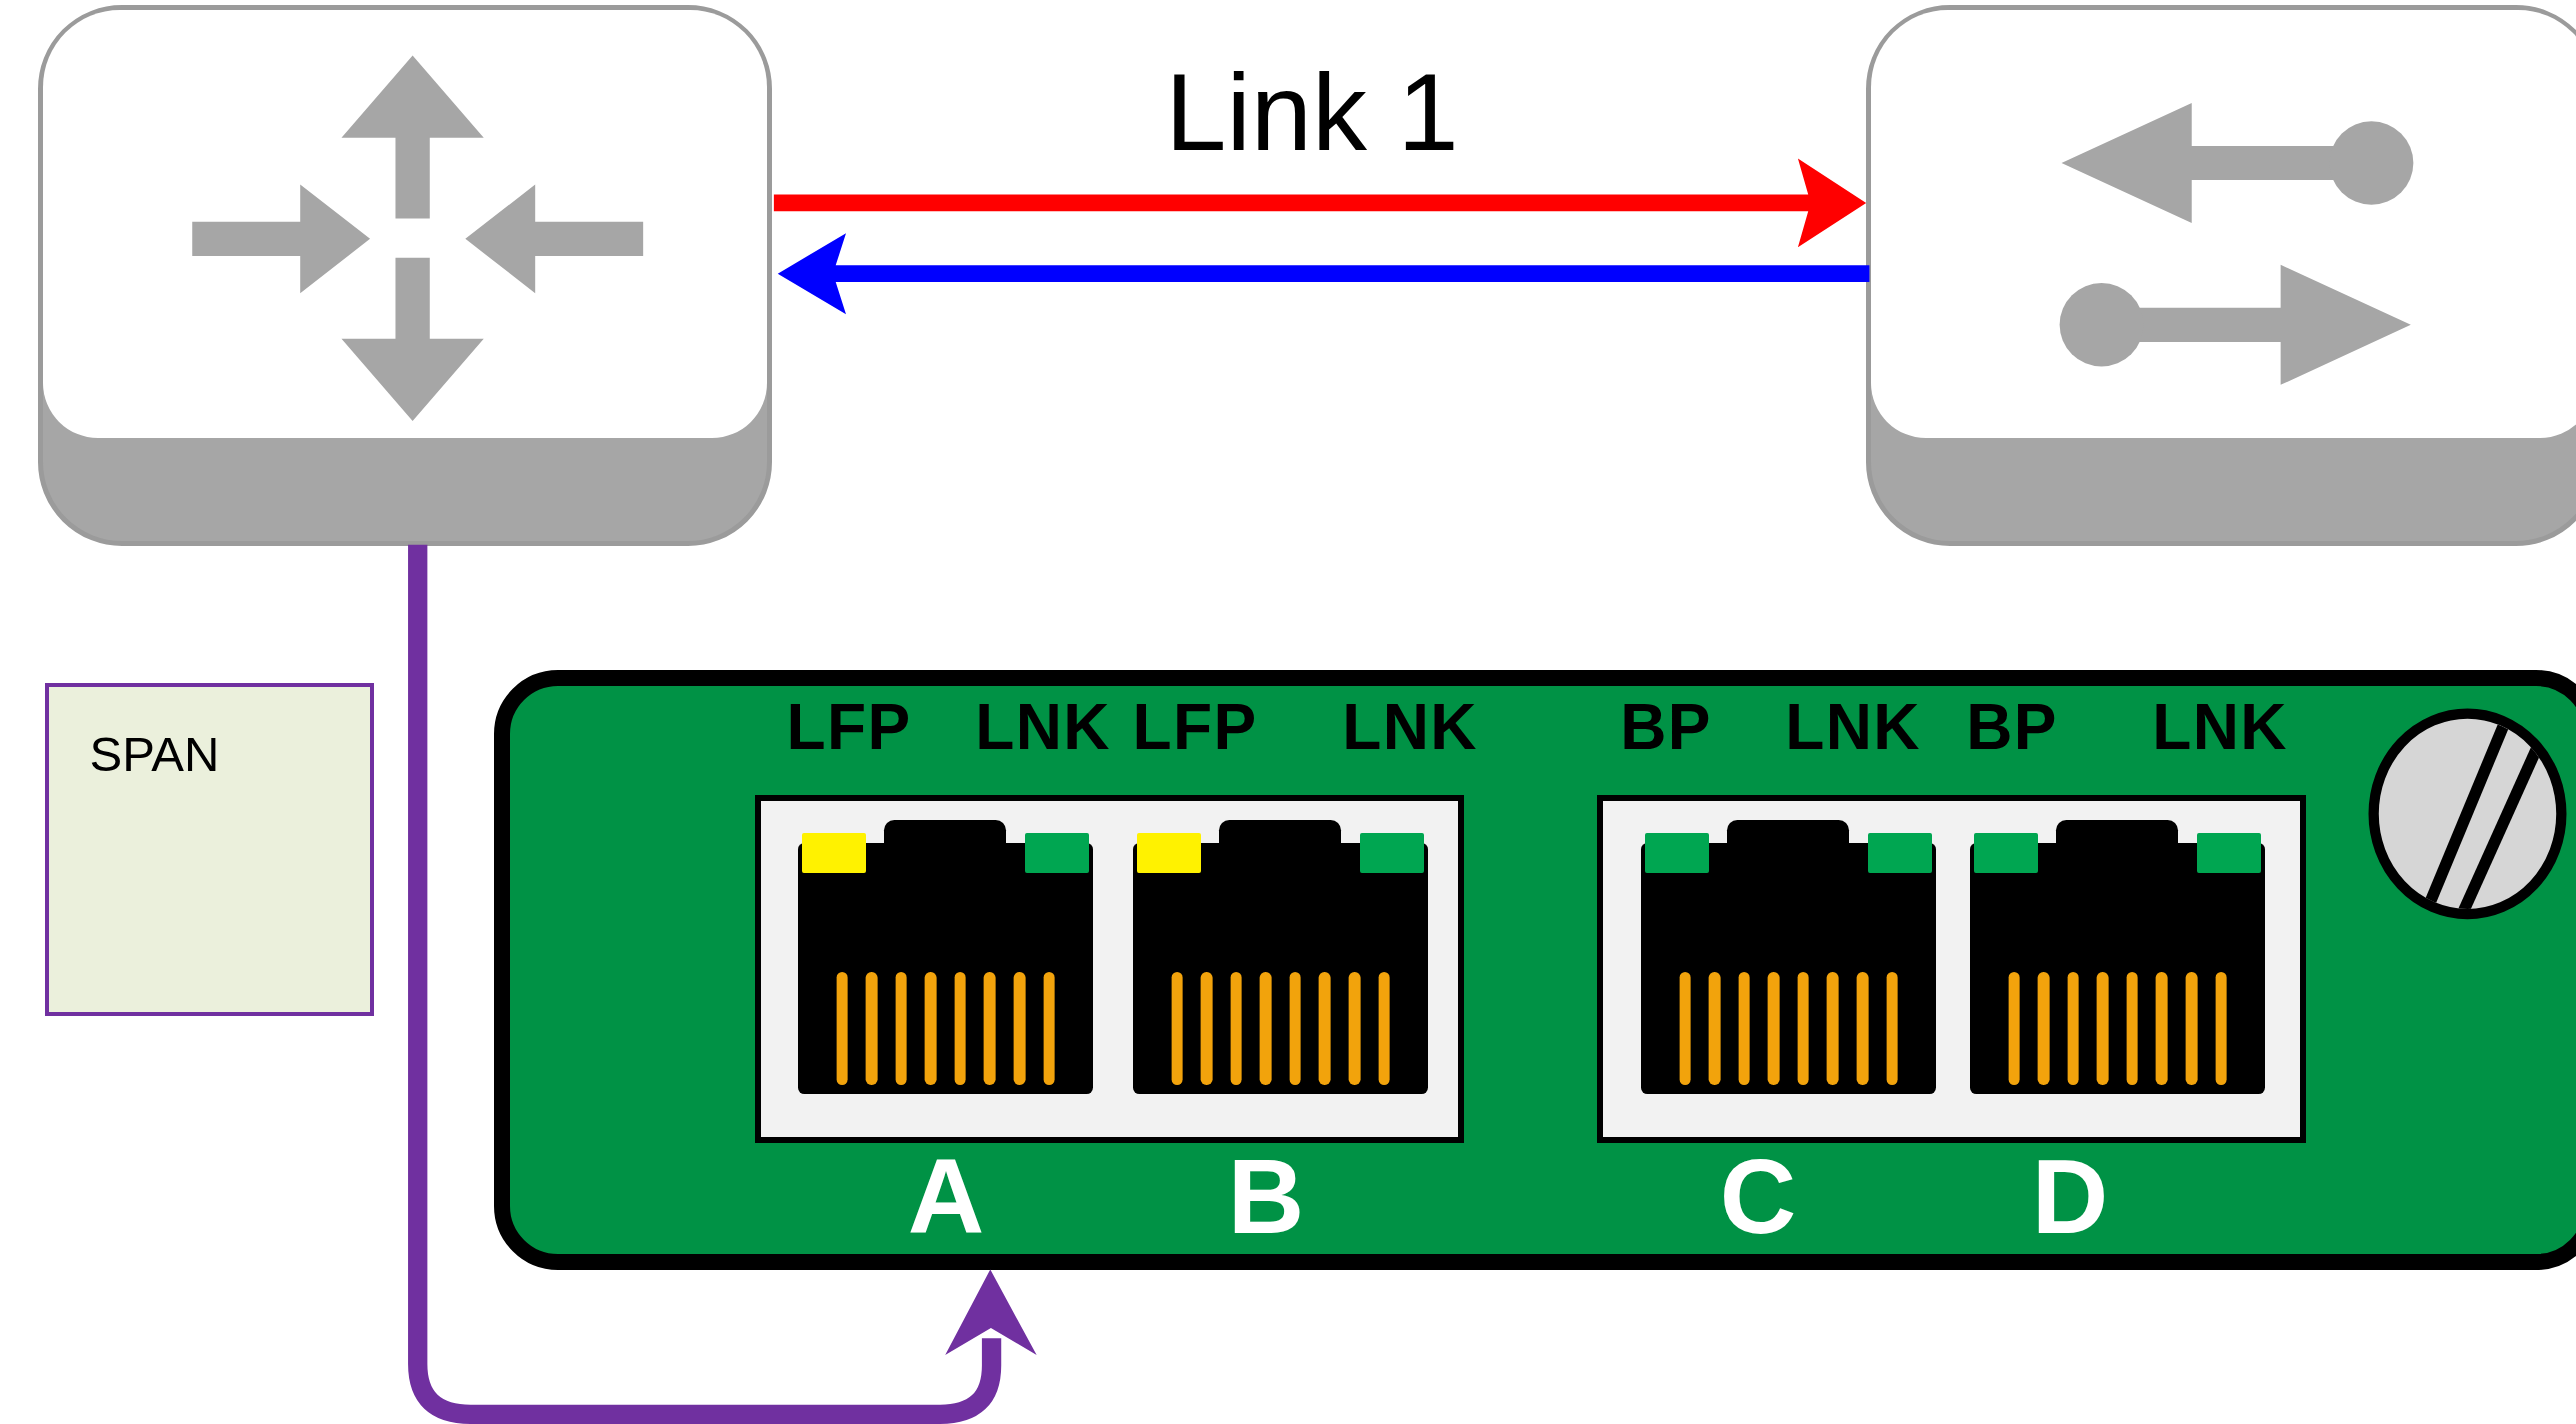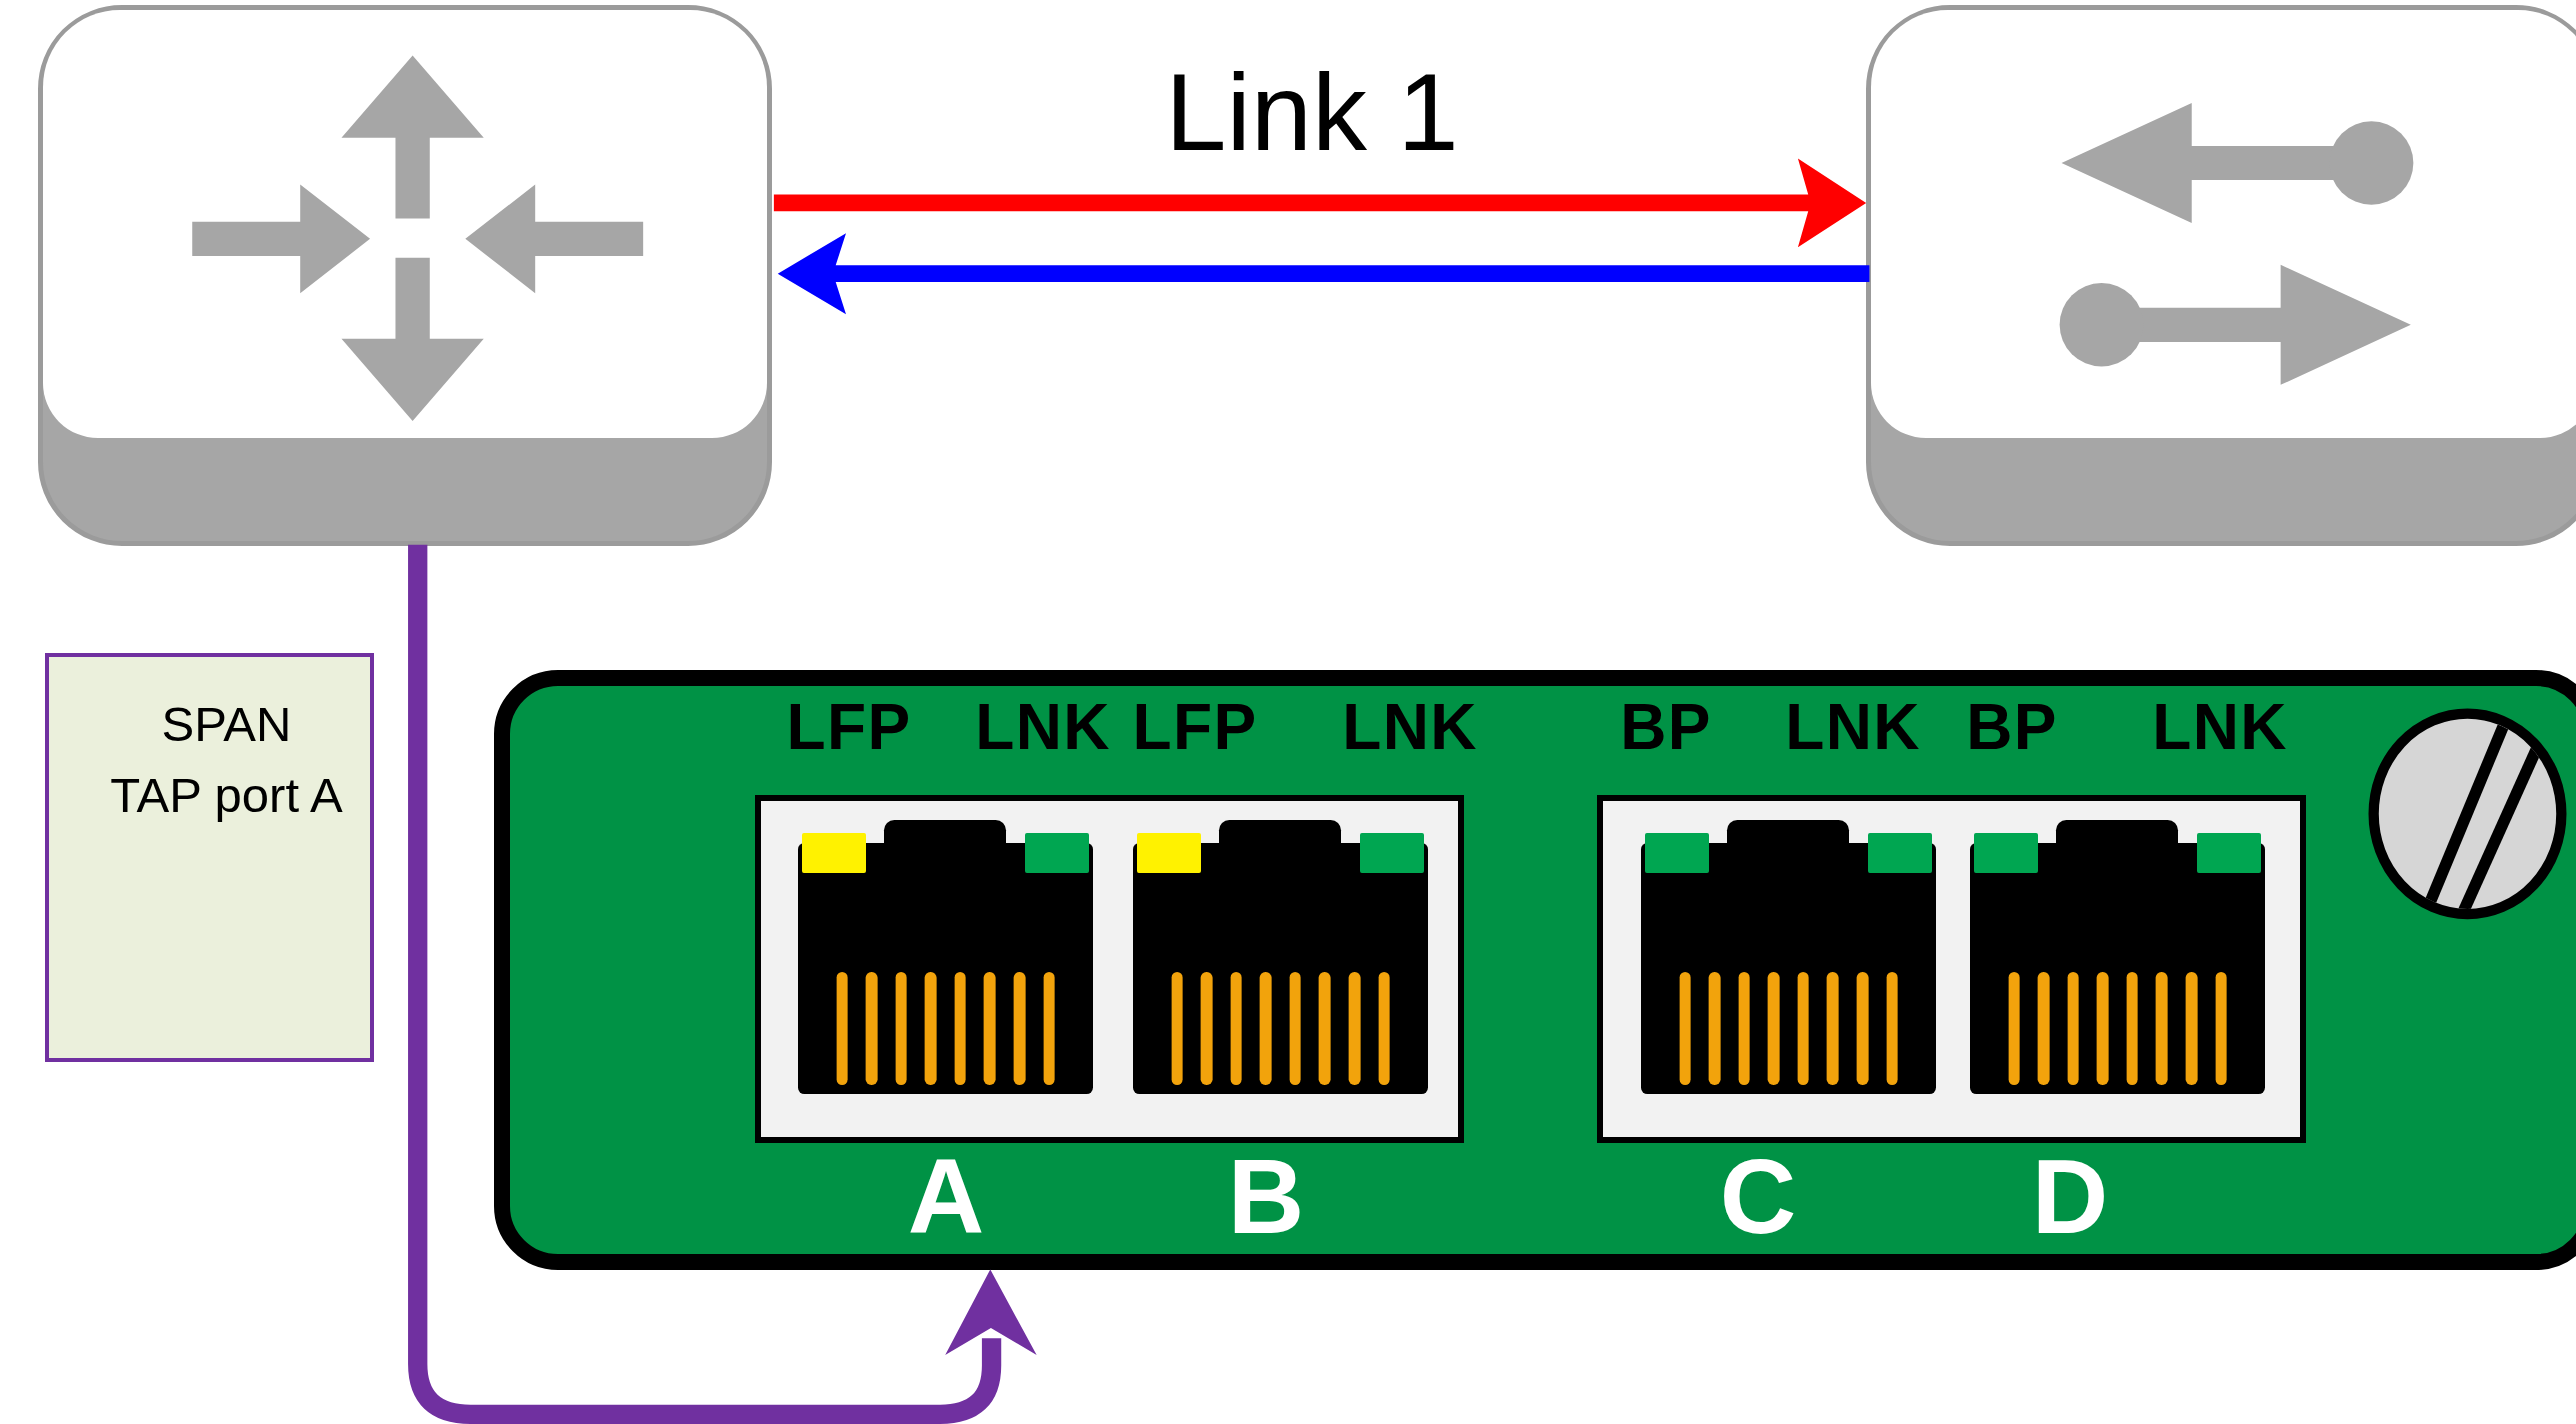--- a/index.html
+++ b/index.html
@@ -46,22 +46,22 @@
   .jack .led.left{left:3.9px;}
   .jack .led.right{right:3.9px;}
   .pins{position:absolute;bottom:9.7px;left:50%;transform:translateX(-50%);display:flex;gap:18px;}
   .pin{width:11.6px;height:113px;border-radius:5.8px;background:var(--pin);}
   .port-letter{position:absolute;top:457px;transform:translateX(-50%);color:#fff;
                font-weight:bold;font-size:106px;line-height:1;}
   .screw-svg{position:absolute;left:1848px;top:16px;width:219px;height:225px;}
   .screw-head{fill:var(--screw);stroke:#000;stroke-width:16;}
   .screw-slot{stroke:#000;stroke-width:18;fill:none;}
   
-  .note{position:absolute;left:11.6px;top:653px;width:329px;height:409px;box-sizing:border-box;
-        background:var(--notebg);border:4.5px solid var(--purple);padding:32px 6.4px 0 41px;text-align:center;}
+  .note{position:absolute;left:11.6px;top:683px;width:329px;height:333px;box-sizing:border-box;
+        background:var(--notebg);border:4.5px solid var(--purple);padding:32px 6.4px 0 41px;}
   .note-line{font-size:49px;line-height:71px;color:#000;white-space:nowrap;}
 </style>
 </head>
 <body>
 
 <div class="canvas" style="--red: #FF0000; --blue: #0000FF; --purple: #7030A0; --green: #009245; --pin: #F2A30C; --panel: #F2F2F2; --gray: #A6A6A6; --screw: #D6D6D6; --notebg: #EBF0DC;">
 
   <div class="device router">
     <div class="device-face"></div>
     <svg class="device-icon" viewBox="0 0 1140 840" preserveAspectRatio="none">
@@ -178,21 +178,20 @@
       <ellipse class="screw-head" cx="170" cy="174" rx="146" ry="156"></ellipse>
       <g clip-path="url(#screwclip)">
         <line class="screw-slot" x1="100" y1="340" x2="235" y2="15"></line>
         <line class="screw-slot" x1="155" y1="345" x2="290" y2="45"></line>
       </g>
     </svg>
   </div>
 
   <div class="note">
     <div class="note-line">SPAN</div>
-    <div class="note-line">TAP port A</div>
   </div>
 
   <svg class="connectors" viewBox="0 0 3999 2211">
     <path class="arrow-red" d="M1150 302 H2756 L2740 246 L2846 315 L2740 384 L2756 328 H1150 Z"></path>
     <path class="arrow-blue" d="M2851 412 H1246 L1262 362 L1156 425 L1262 488 L1246 438 H2851 Z"></path>
     <path class="purple-shaft" d="M597 846 V2118 Q597 2196 679 2196 H1408 Q1488 2196 1488 2120 V2078"></path>
     <path class="purple-head" d="M1486 1971 L1558 2104 L1487 2062 L1416 2104 Z"></path>
   </svg>
 
 </div>

